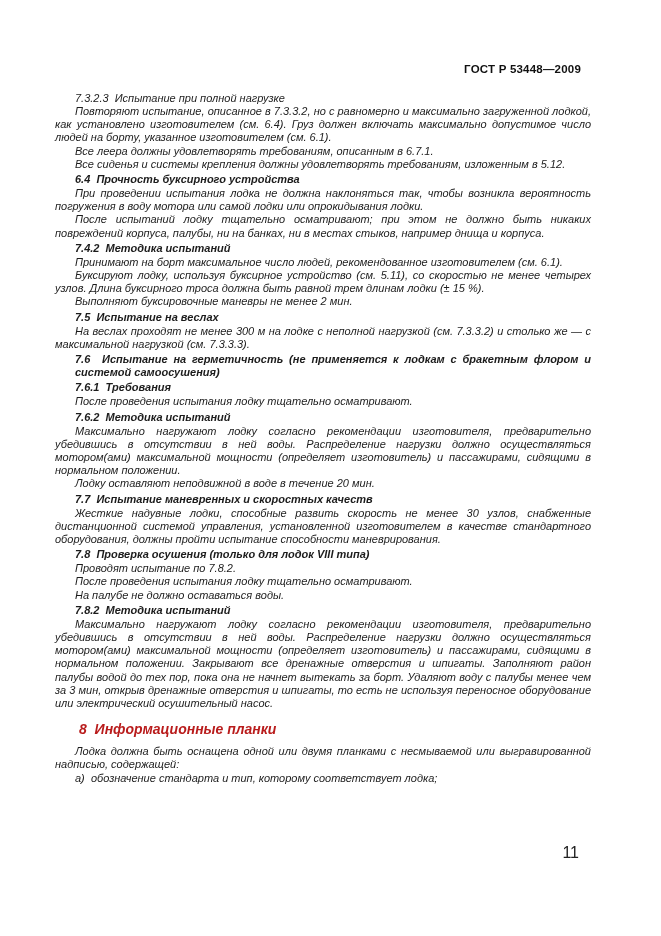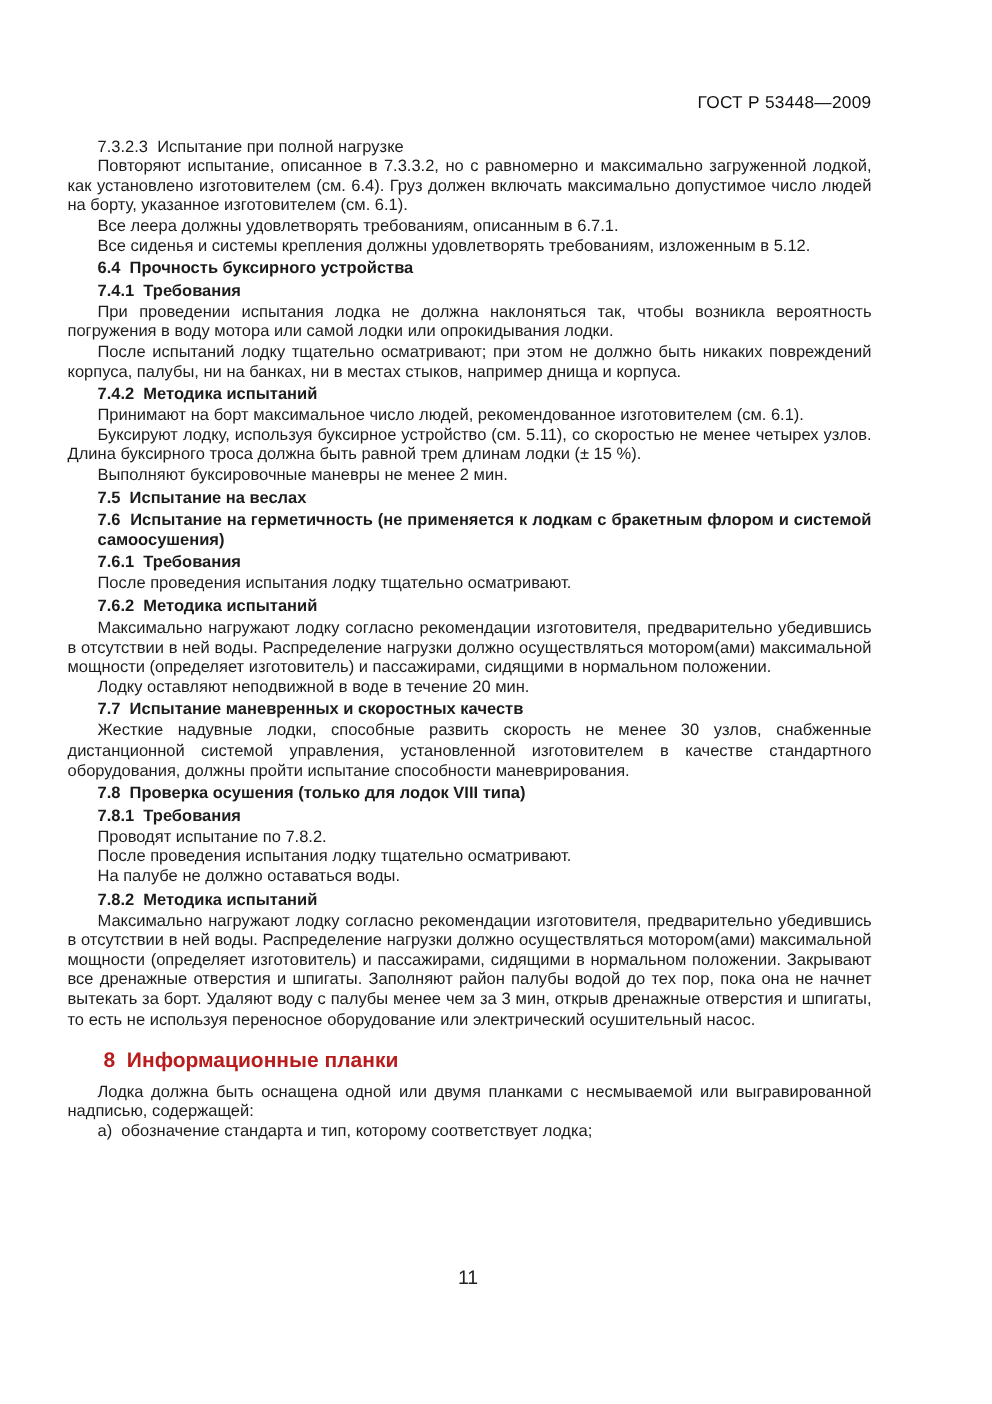--- a/index.html
+++ b/index.html
@@ -16,32 +16,33 @@
     color: #1c1c1c;
     overflow: hidden;
   }
   .running-header {
     position: absolute;
     top: 63px;
     left: 45px;
     width: 536px;
     text-align: right;
     font-size: 11.5px;
-    font-weight: normal;
+    font-weight: bold;
     letter-spacing: 0.2px;
     color: #111111;
   }
   .content {
     position: absolute;
     top: 92px;
-    left: 45px;
+    left: 55px;
     width: 536px;
     font-size: 11px;
     line-height: 13.15px;
     text-align: justify;
+    font-style: italic;
   }
   .content p { margin: 0; }
   p.plain {
     text-indent: 20px;
     text-align: left;
     white-space: pre-wrap;
   }
   p.body {
     text-indent: 20px;
   }
@@ -63,55 +64,54 @@
     text-indent: 0;
     text-align: left;
     white-space: pre-wrap;
     color: #b91c1c;
   }
   .page-number {
     position: absolute;
     top: 844px;
     left: 45px;
     width: 534px;
-    text-align: center;
-    font-size: 13px;
+    text-align: right;
+    font-size: 16px;
     color: #222222;
   }
 </style>
 </head>
 <body>
 
 <div class="page">
   <div class="running-header">ГОСТ Р 53448—2009</div>
 
   <div class="content" id="content">
       <p class="plain">7.3.2.3  Испытание при полной нагрузке</p>
       <p class="body">Повторяют испытание, описанное в 7.3.3.2, но с равномерно и максимально загруженной лодкой, как установлено изготовителем (см. 6.4). Груз должен включать максимально допустимое число людей на борту, указанное изготовителем (см. 6.1).</p>
       <p class="body">Все леера должны удовлетворять требованиям, описанным в 6.7.1.</p>
       <p class="body">Все сиденья и системы крепления должны удовлетворять требованиям, изложенным в 5.12.</p>
       <p class="heading">6.4  Прочность буксирного устройства</p>
-      <p class="heading">7.4.1  Требования</p>
       <p class="body">При проведении испытания лодка не должна наклоняться так, чтобы возникла вероятность погружения в воду мотора или самой лодки или опрокидывания лодки.</p>
       <p class="body">После испытаний лодку тщательно осматривают; при этом не должно быть никаких повреждений корпуса, палубы, ни на банках, ни в местах стыков, например днища и корпуса.</p>
       <p class="heading">7.4.2  Методика испытаний</p>
       <p class="body">Принимают на борт максимальное число людей, рекомендованное изготовителем (см. 6.1).</p>
       <p class="body">Буксируют лодку, используя буксирное устройство (см. 5.11), со скоростью не менее четырех узлов. Длина буксирного троса должна быть равной трем длинам лодки (± 15 %).</p>
       <p class="body">Выполняют буксировочные маневры не менее 2 мин.</p>
       <p class="heading">7.5  Испытание на веслах</p>
+      <p class="body">На веслах проходят не менее 300 м на лодке с неполной нагрузкой (см. 7.3.3.2) и столько же — с максимальной нагрузкой (см. 7.3.3.3).</p>
       <p class="heading">7.6  Испытание на герметичность (не применяется к лодкам с бракетным флором и системой самоосушения)</p>
       <p class="heading">7.6.1  Требования</p>
       <p class="body">После проведения испытания лодку тщательно осматривают.</p>
       <p class="heading">7.6.2  Методика испытаний</p>
       <p class="body">Максимально нагружают лодку согласно рекомендации изготовителя, предварительно убедившись в отсутствии в ней воды. Распределение нагрузки должно осуществляться мотором(ами) максимальной мощности (определяет изготовитель) и пассажирами, сидящими в нормальном положении.</p>
       <p class="body">Лодку оставляют неподвижной в воде в течение 20 мин.</p>
       <p class="heading">7.7  Испытание маневренных и скоростных качеств</p>
       <p class="body">Жесткие надувные лодки, способные развить скорость не менее 30 узлов, снабженные дистанционной системой управления, установленной изготовителем в качестве стандартного оборудования, должны пройти испытание способности маневрирования.</p>
       <p class="heading">7.8  Проверка осушения (только для лодок VIII типа)</p>
-      <p class="heading">7.8.1  Требования</p>
       <p class="body">Проводят испытание по 7.8.2.</p>
       <p class="body">После проведения испытания лодку тщательно осматривают.</p>
       <p class="body">На палубе не должно оставаться воды.</p>
       <p class="heading">7.8.2  Методика испытаний</p>
       <p class="body">Максимально нагружают лодку согласно рекомендации изготовителя, предварительно убедившись в отсутствии в ней воды. Распределение нагрузки должно осуществляться мотором(ами) максимальной мощности (определяет изготовитель) и пассажирами, сидящими в нормальном положении. Закрывают все дренажные отверстия и шпигаты. Заполняют район палубы водой до тех пор, пока она не начнет вытекать за борт. Удаляют воду с палубы менее чем за 3 мин, открыв дренажные отверстия и шпигаты, то есть не используя переносное оборудование или электрический осушительный насос.</p>
       <h2 class="chapter">8  Информационные планки</h2>
       <p class="body">Лодка должна быть оснащена одной или двумя планками с несмываемой или выгравированной надписью, содержащей:</p>
       <p class="list">а)  обозначение стандарта и тип, которому соответствует лодка;</p>
     </div>
 

